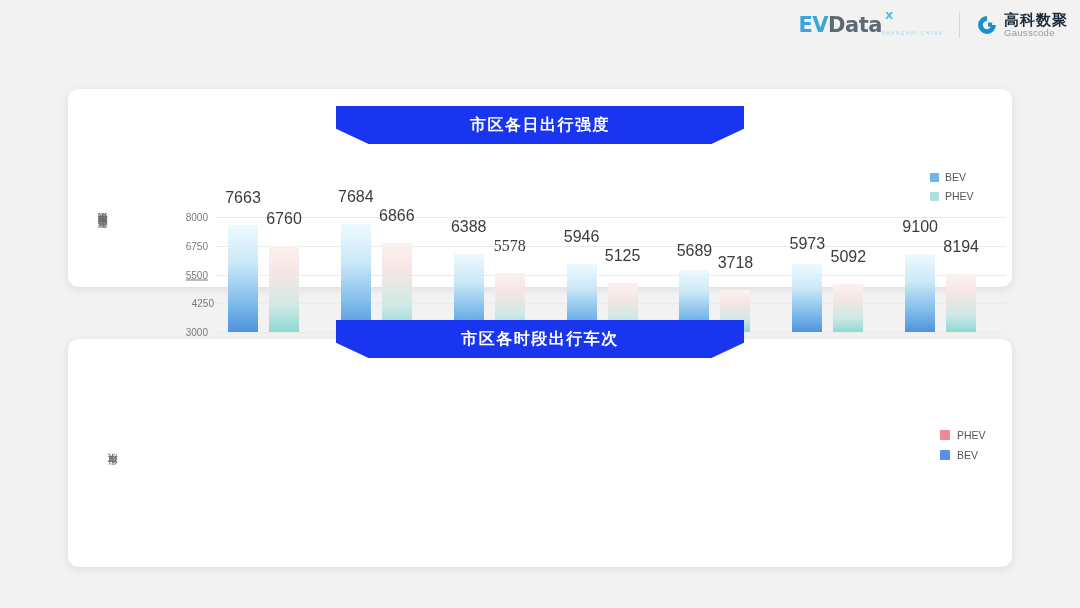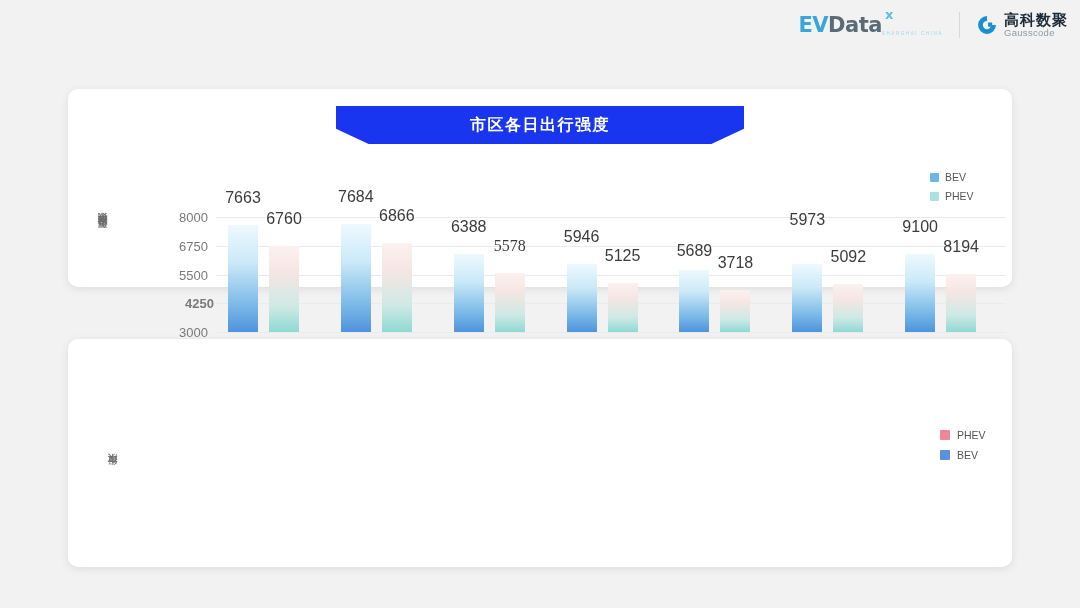--- a/index.html
+++ b/index.html
@@ -65,21 +65,21 @@
 
   
   .plot { position: absolute; }
   .yaxis-title {
     position: absolute;
     writing-mode: vertical-rl; transform: rotate(180deg);
     font-size: 10px; color: #6b6b6b; letter-spacing: 1px;
   }
   .ytick {
     position: absolute; right: 0; transform: translateY(-50%);
-    font-size: 13px; color: #7a7a7a; text-align: right;
+    font-size: 10px; color: #7a7a7a; text-align: right;
     white-space: nowrap;
   }
   .gridline { position: absolute; height: 1px; background: #ebebeb; }
   .xtick {
     position: absolute; transform: translateX(-50%);
     font-size: 9.5px; color: #6b6b6b; white-space: nowrap;
   }
 
   
   #chart1 { left: 148px; top: 128px; width: 790px; height: 115px; }
@@ -134,23 +134,23 @@
 
   <div class="ribbon" id="ribbon-1">
     <span class="ribbon-title">市区各日出行强度</span>
   </div>
   <div class="card" id="card-1">
     <div class="yaxis-title" id="c1-ytitle" style="left: 28px; top: 48px; height: 100px;">每万辆出行车辆数</div>
     <div class="plot" id="chart1">
         <div class="gridline" style="left: 0px; width: 790px; top: 115px;"></div>
         <div class="ytick" style="top: 115px; right: 798px;">3000</div>
         <div class="gridline" style="left: 0px; width: 790px; top: 86.25px;"></div>
-        <div class="ytick" style="top: 86.25px; right: 792px; font-weight: bold;">4250</div>
+        <div class="ytick" style="top: 86.25px; right: 792px;">4250</div>
         <div class="gridline" style="left: 0px; width: 790px; top: 57.5px;"></div>
-        <div class="ytick" style="top: 57.5px; right: 798px;">5500</div>
+        <div class="ytick" style="top: 57.5px; right: 798px; text-decoration: underline;">5500</div>
         <div class="gridline" style="left: 0px; width: 790px; top: 28.75px;"></div>
         <div class="ytick" style="top: 28.75px; right: 798px;">6750</div>
         <div class="gridline" style="left: 0px; width: 790px; top: 0px;"></div>
         <div class="ytick" style="top: 0px; right: 798px;">8000</div>
         <div class="c1-group" style="left: 0px; width: 112.857px;">
           <div class="c1-bar bev" style="height: 107.249px;"></div>
           <div class="c1-bar phev" style="height: 86.48px;"></div>
         </div>
         <div class="c1-label" style="left: 27px; top: 7.751px;">7663</div>
         <div class="c1-label" style="left: 68px; top: 28.52px;">6760</div>
@@ -180,21 +180,21 @@
           <div class="c1-bar bev" style="height: 61.847px;"></div>
           <div class="c1-bar phev" style="height: 41.975px;"></div>
         </div>
         <div class="c1-label" style="left: 478.429px; top: 61px;">5689</div>
         <div class="c1-label" style="left: 519.429px; top: 73.025px;">3718</div>
         <div class="xtick" style="left: 507.857px; top: 125px;">5月1日</div>
         <div class="c1-group" style="left: 564.286px; width: 112.857px;">
           <div class="c1-bar bev" style="height: 68.379px;"></div>
           <div class="c1-bar phev" style="height: 48.116px;"></div>
         </div>
-        <div class="c1-label" style="left: 591.286px; top: 30px;">5973</div>
+        <div class="c1-label" style="left: 591.286px; top: 54px;">5973</div>
         <div class="c1-label" style="left: 632.286px; top: 66.884px;">5092</div>
         <div class="xtick" style="left: 620.714px; top: 125px;">5月2日</div>
         <div class="c1-group" style="left: 677.143px; width: 112.857px;">
           <div class="c1-bar bev" style="height: 78.2px;"></div>
           <div class="c1-bar phev" style="height: 57.684px;"></div>
         </div>
         <div class="c1-label" style="left: 704.143px; top: 36.8px;">9100</div>
         <div class="c1-label" style="left: 745.143px; top: 57.316px;">8194</div>
         <div class="xtick" style="left: 733.571px; top: 125px;">5月3日</div>
       </div>
@@ -203,20 +203,23 @@
           <span class="swatch" style="background:#6cb6e8"></span>
           <span class="lg-text">BEV</span>
         </div>
         <div class="lg-row">
           <span class="swatch" style="background:#a9e2e0"></span>
           <span class="lg-text">PHEV</span>
         </div>
       </div>
   </div>
 
+  <div class="ribbon" id="ribbon-2">
+    <span class="ribbon-title">市区各时段出行车次</span>
+  </div>
   <div class="card" id="card-2">
     <div class="yaxis-title" id="c2-ytitle" style="left: 38px; top: 55px; height: 80px;">出行车次</div>
 
     <div class="c2-legend" style="left: 872px; top: 90px;">
         <div class="lg-row">
           <span class="swatch" style="background:#ef8796"></span>
           <span class="lg-text">PHEV</span>
         </div>
         <div class="lg-row">
           <span class="swatch" style="background:#5b8fe0"></span>

